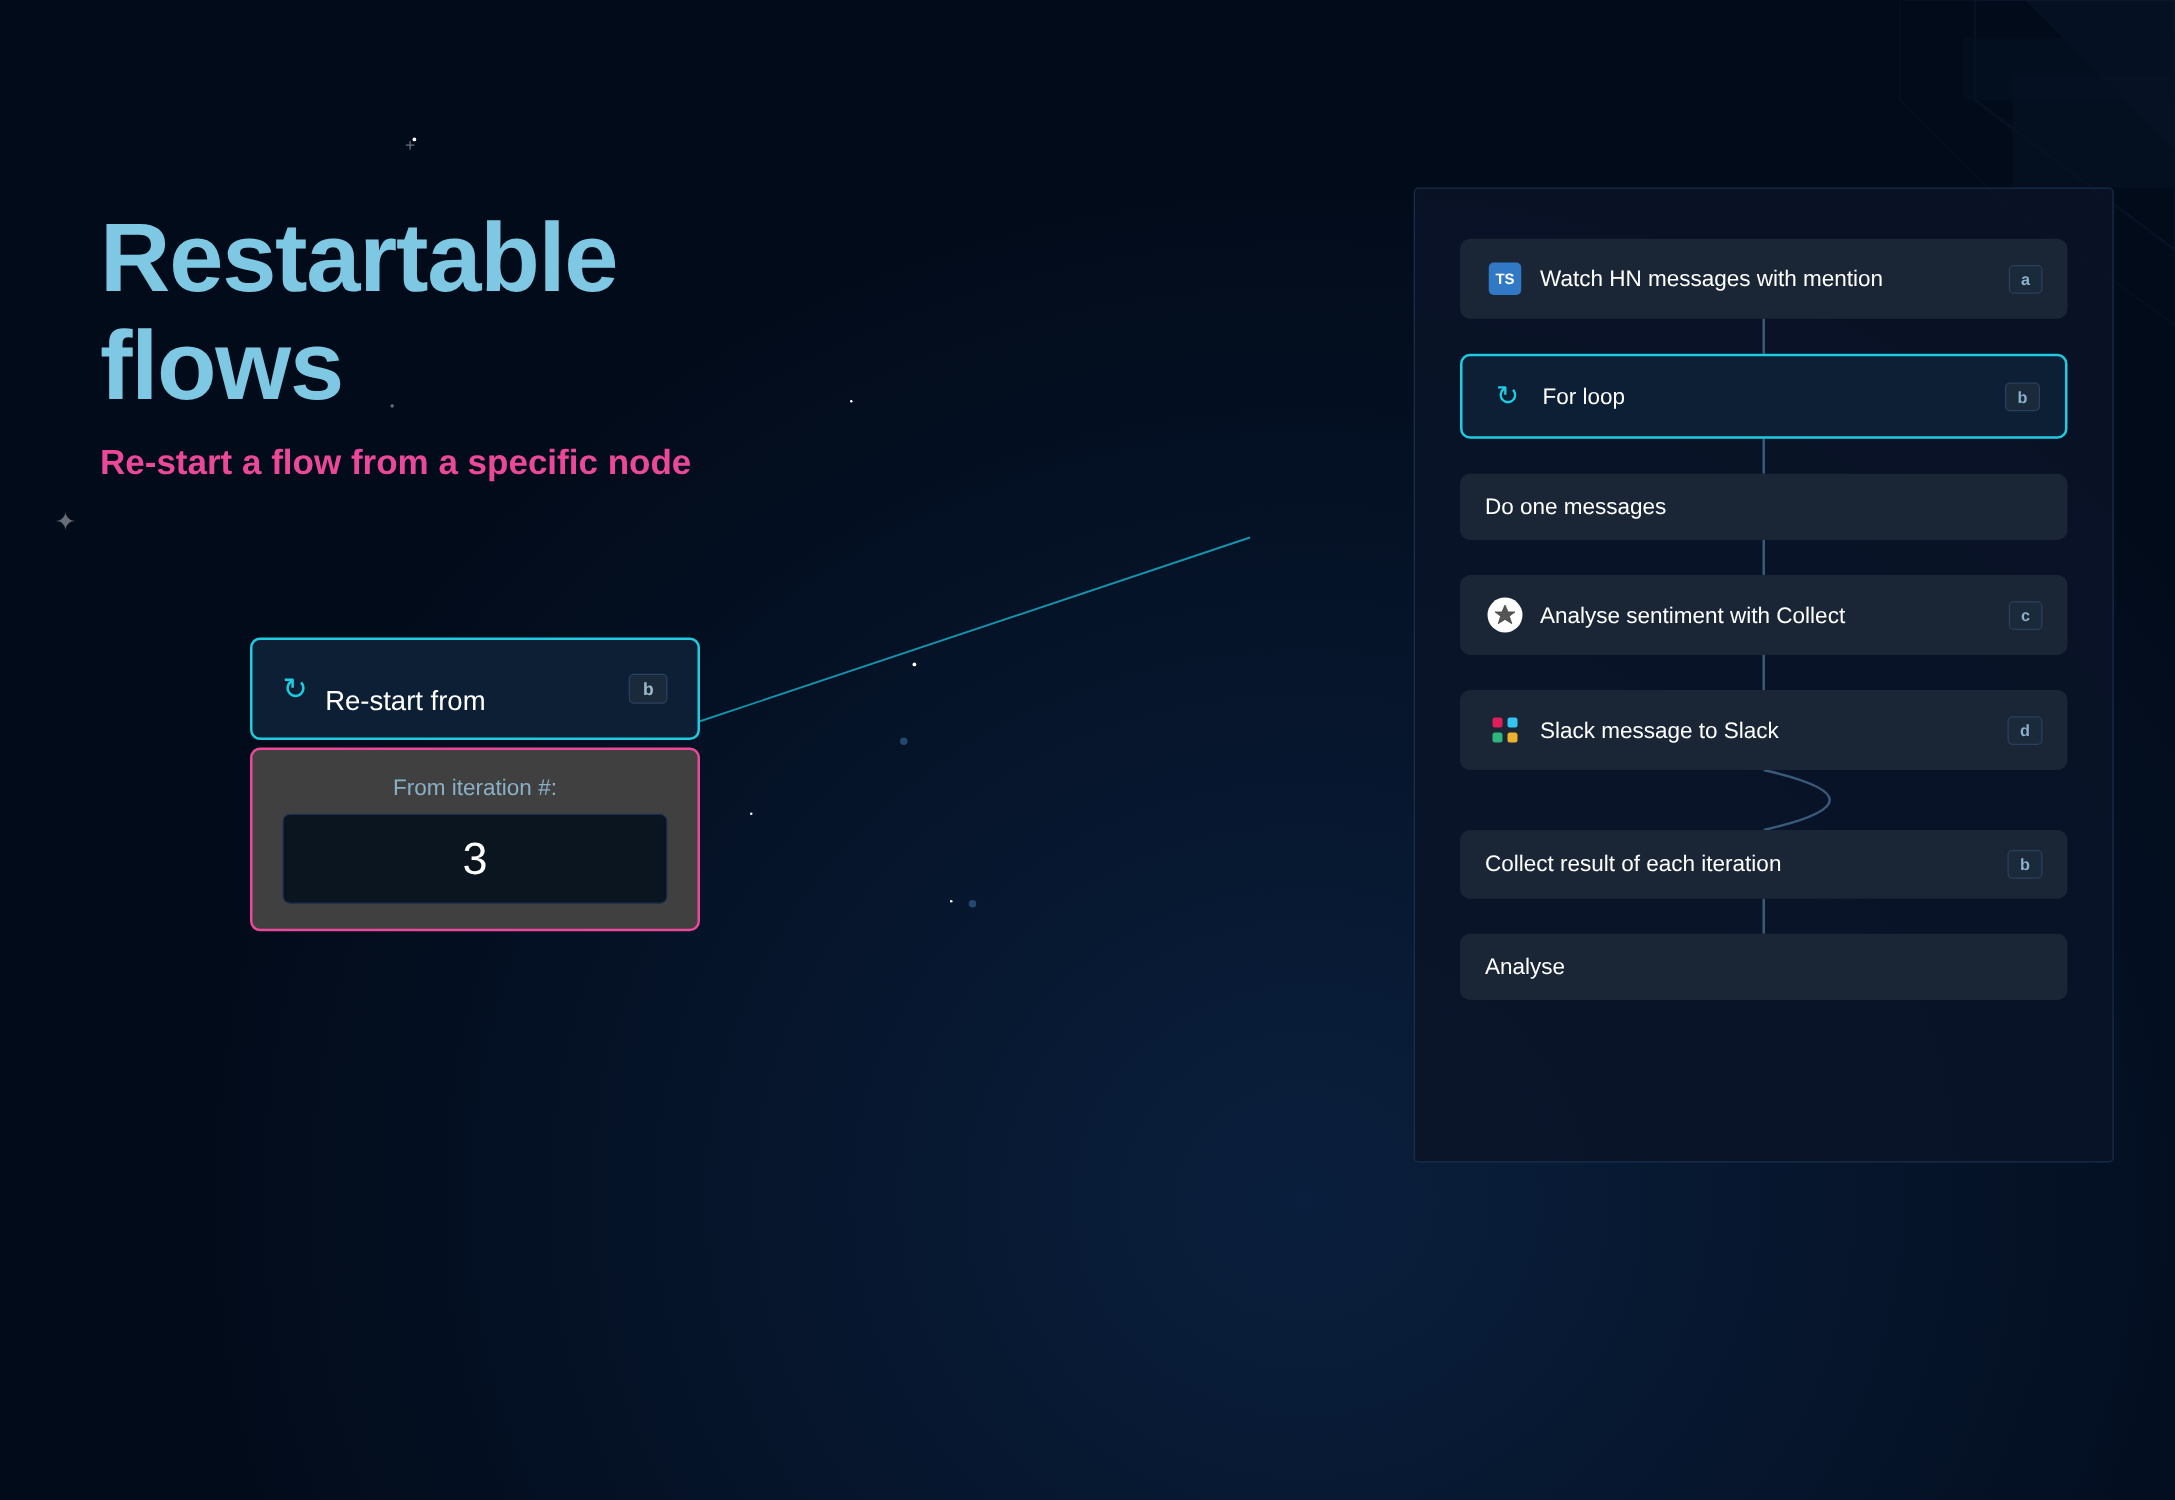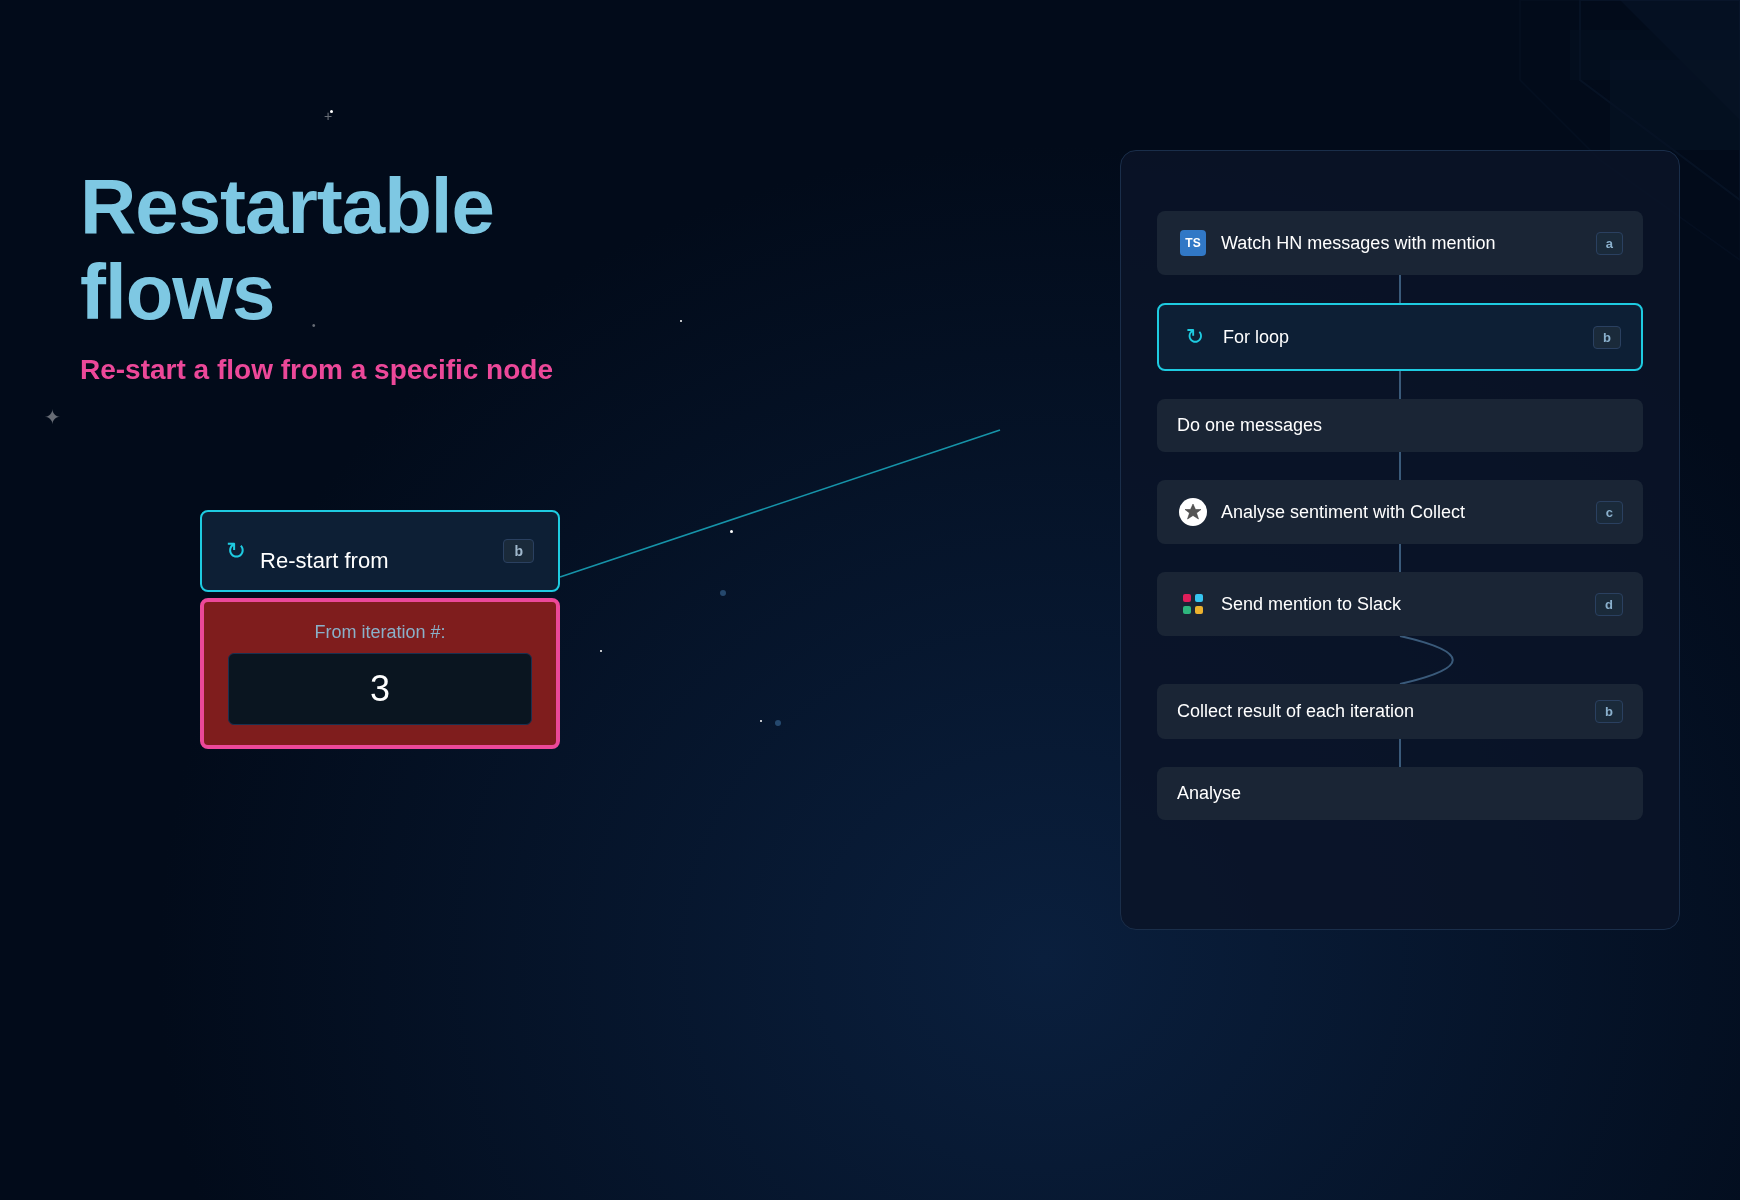--- a/index.html
+++ b/index.html
@@ -90,22 +90,22 @@
       background: #1a2a3a;
       color: #a0b8cc;
       font-size: 14px;
       font-weight: 600;
       padding: 3px 10px;
       border-radius: 4px;
       border: 1px solid #2a4060;
     }
 
     .iteration-box {
-      background: #7f1d1d;
-      border: 4px solid #ec4899;
+      background: #404040;
+      border: 2px solid #ec4899;
       border-radius: 8px;
       padding: 20px 24px;
       margin-top: 6px;
     }
 
     .iteration-label {
       color: #8ab0c8;
       font-size: 18px;
       text-align: center;
       margin-bottom: 10px;
@@ -121,28 +121,28 @@
 
     .iteration-value {
       color: white;
       font-size: 36px;
       font-weight: 400;
     }
 
     
     .flow-panel {
       position: absolute;
-      right: 60px;
+      right: 49px;
       top: 150px;
       width: 560px;
       height: 780px;
       background: rgba(10, 20, 40, 0.85);
-      border-radius: 16px;
+      border-radius: 4px;
       border: 1px solid #1a2e4a;
-      padding: 60px 36px;
+      padding: 40px 36px;
       display: flex;
       flex-direction: column;
       align-items: center;
       gap: 0;
     }
 
     
     .connector {
       width: 2px;
       height: 28px;
@@ -351,21 +351,21 @@
   <div class="flow-node">
     <div class="node-icon">
       <svg width="28" height="28" viewBox="0 0 28 28">
 
         <rect x="4" y="4" width="8" height="8" rx="2" fill="#E01E5A"></rect>
         <rect x="16" y="4" width="8" height="8" rx="2" fill="#36C5F0"></rect>
         <rect x="4" y="16" width="8" height="8" rx="2" fill="#2EB67D"></rect>
         <rect x="16" y="16" width="8" height="8" rx="2" fill="#ECB22E"></rect>
       </svg>
     </div>
-    <span class="node-label">Send mention to Slack</span>
+    <span class="node-label">Slack message to Slack</span>
     <span class="node-badge">d</span>
   </div>
 
   <div style="width:100%;height:48px;position:relative;">
     <svg width="100%" height="48" viewBox="0 0 488 48" preserveAspectRatio="none" style="position:absolute;top:0;left:0;">
       <path d="M244 0 Q350 24 244 48" stroke="#3a5a7a" stroke-width="2" fill="none"></path>
     </svg>
   </div>
 
   <div class="flow-node">

